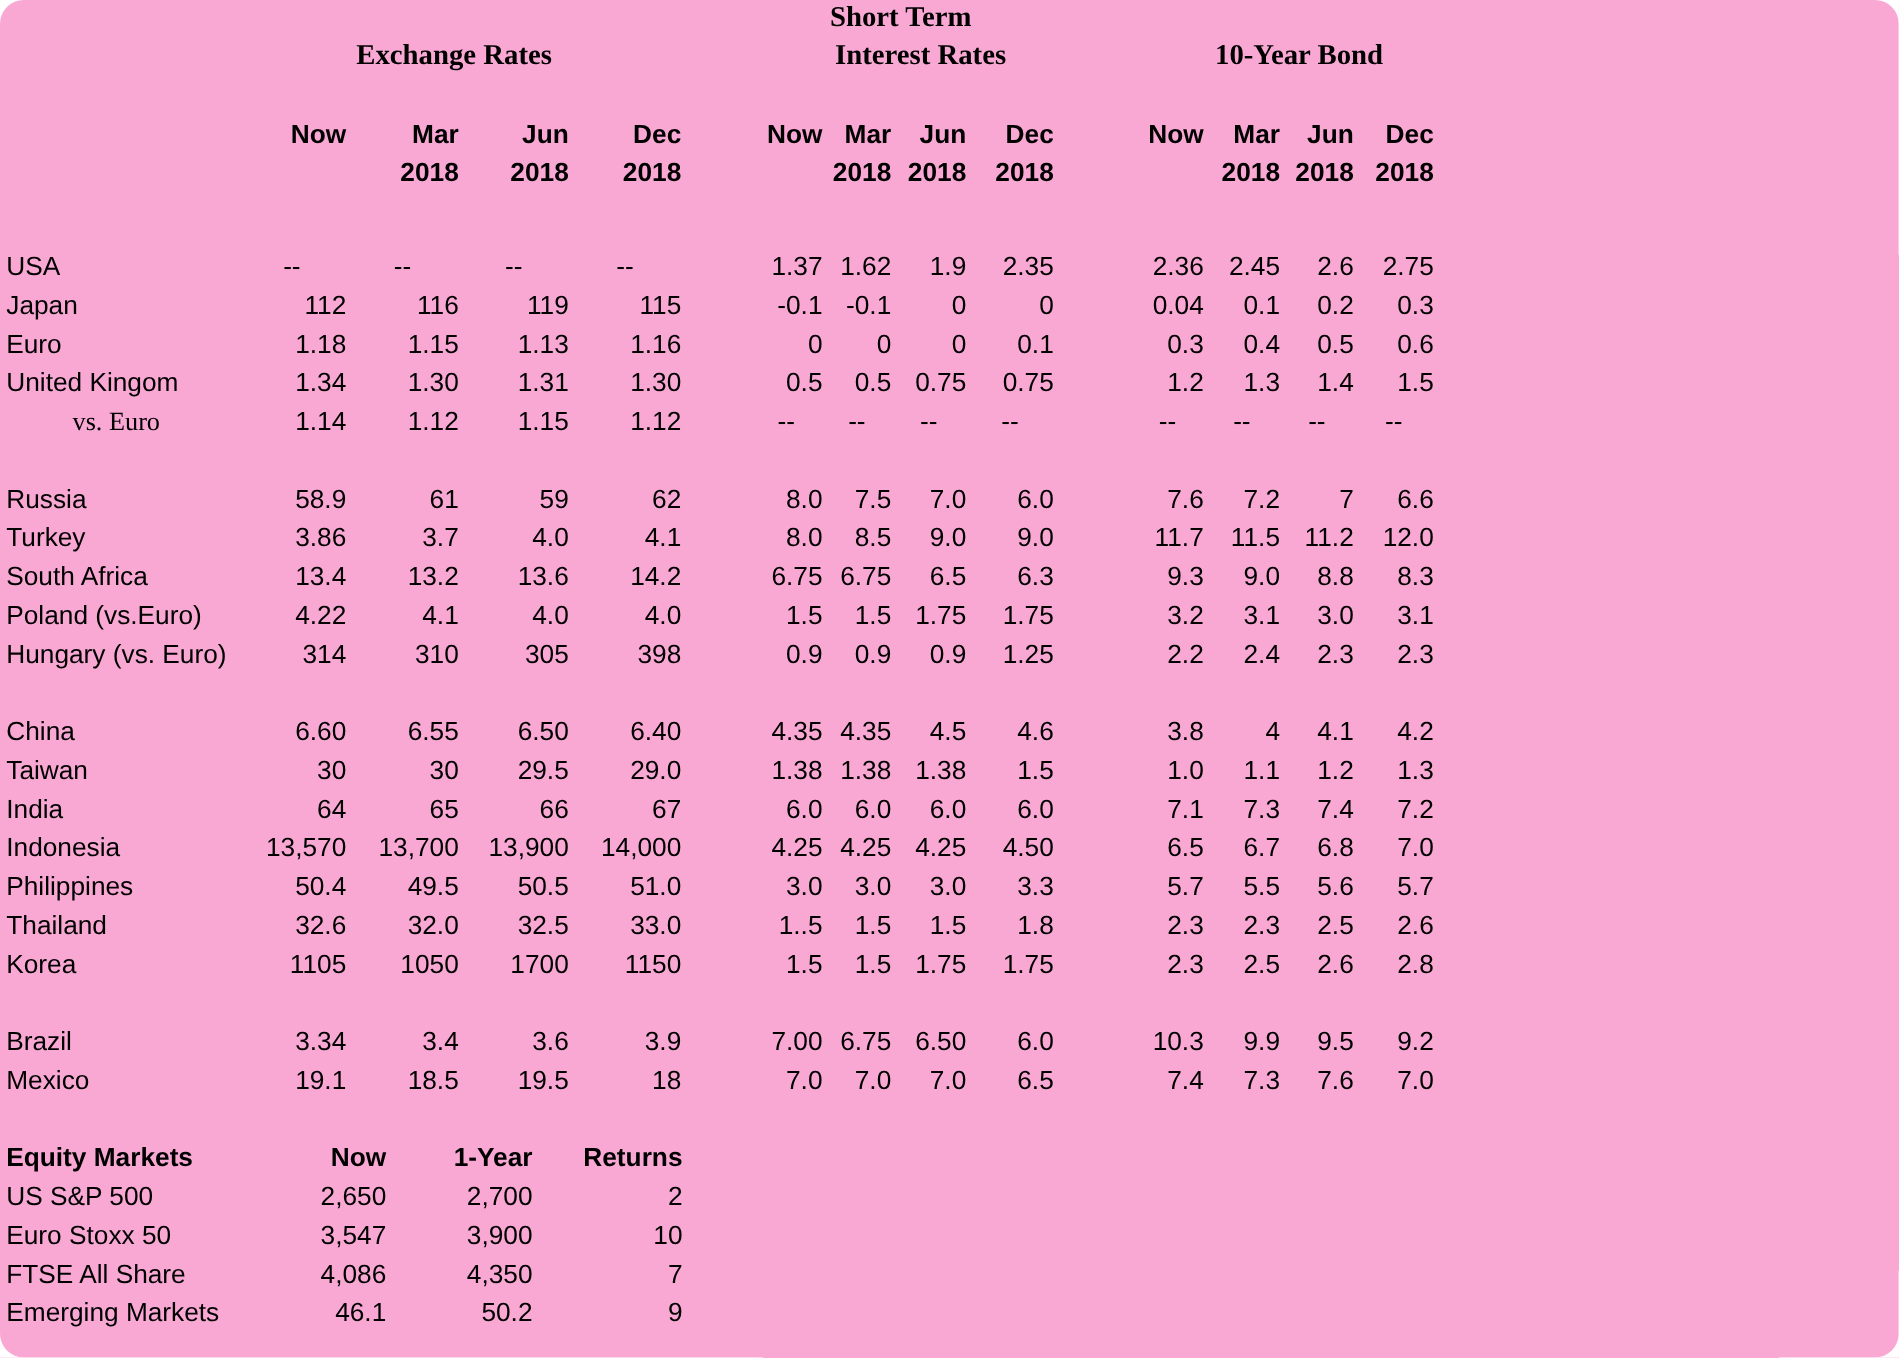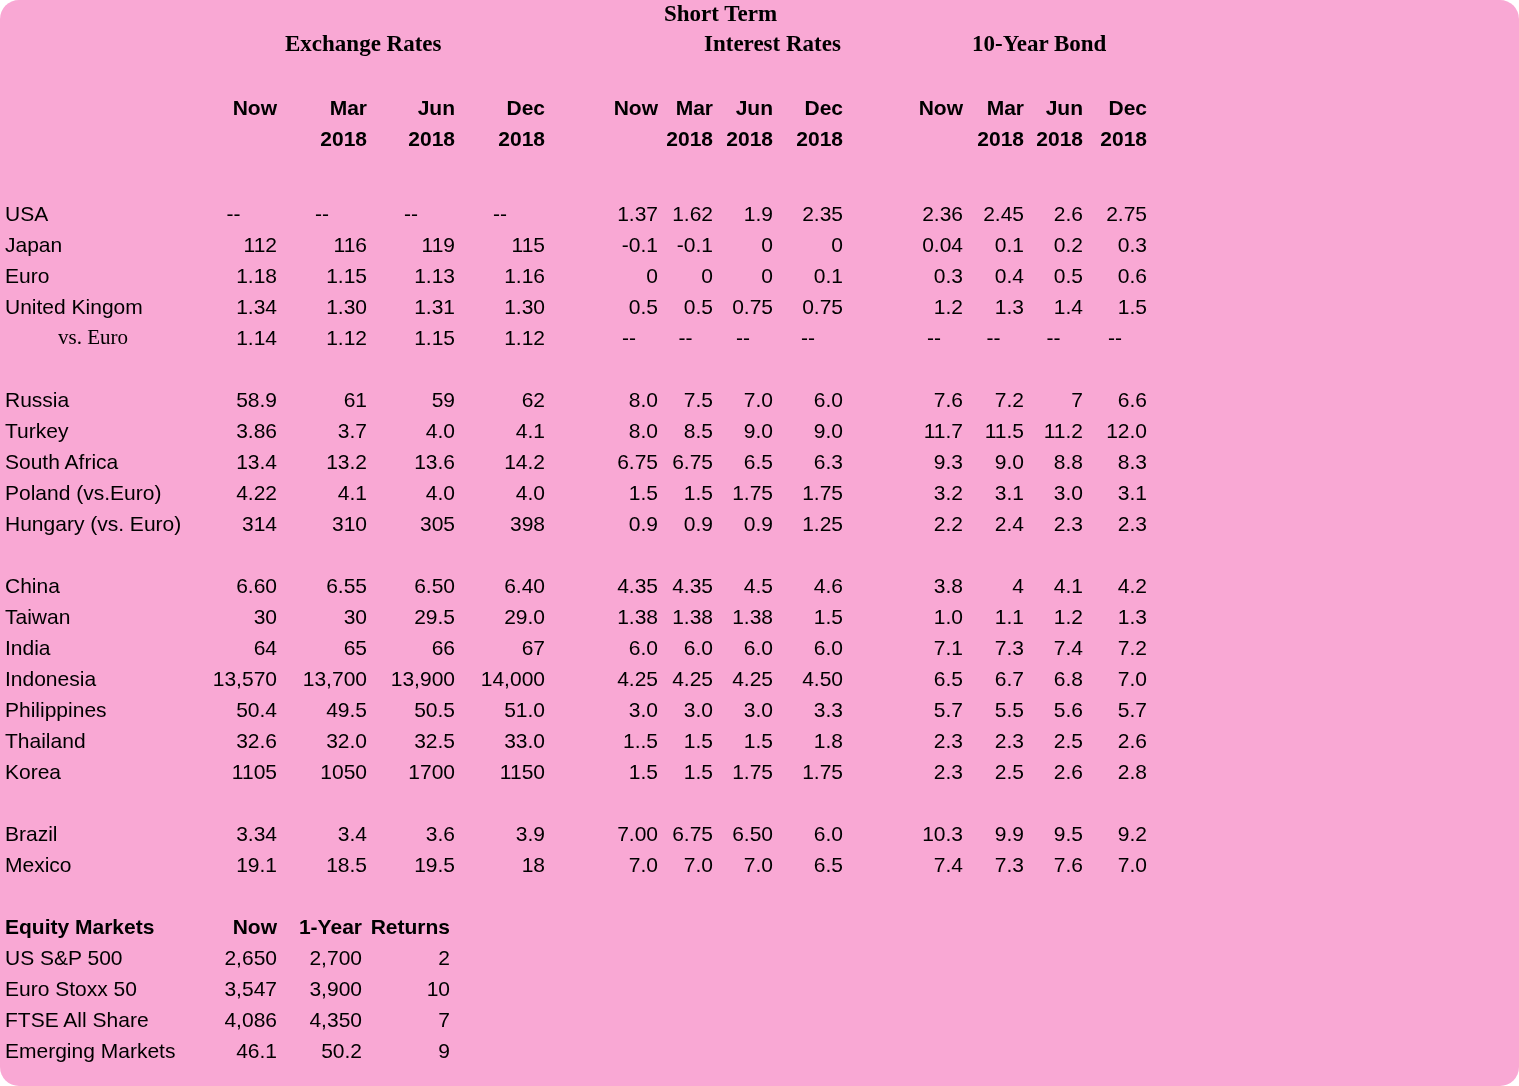--- a/index.html
+++ b/index.html
@@ -16,31 +16,32 @@
   .group-title {
     position:absolute;
     font-family:"Liberation Serif", serif;
     font-weight:bold;
     font-size:23px;
     line-height:31px;
     white-space:nowrap;
   }
   #t-short { left:664px; top:-2px; }
   #t-exchange { left:285px; top:28px; }
-  #t-interest { left:668px; top:28px;margin-left:36px; }
+  #t-interest { left:668px; top:28px; }
   #t-bond { left:972px; top:28px; }
 
   .grid-row {
     display:grid;
     grid-template-columns:190px 87px 90px 88px 90px 55px 58px 55px 60px 70px 62px 58px 61px 59px 64px;
     height:31px;
     line-height:31px;
   }
   .equity-row {
     grid-template-columns:190px 87px 85px 88px;
+    gap:32px;
   }
   .cell { display:block; white-space:nowrap; }
   .num { text-align:right; }
   .dash { text-align:center; }
   .label { text-align:left; padding-left:5px; }
   .label.indent { padding-left:58px;font-family:Liberation Serif, serif; }
   .bold, .hdr .cell { font-weight:bold; }
 
   #hdr1 { position:absolute; left:0; top:92px; width:1519px; }
   #hdr2 { position:absolute; left:0; top:123px; width:1352px; }

